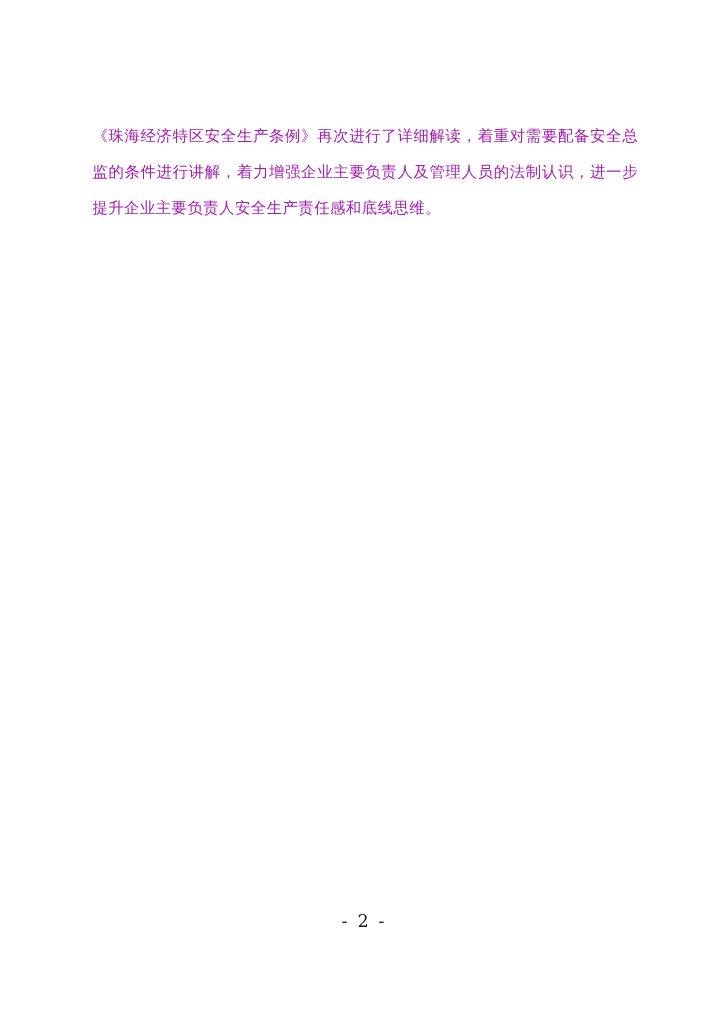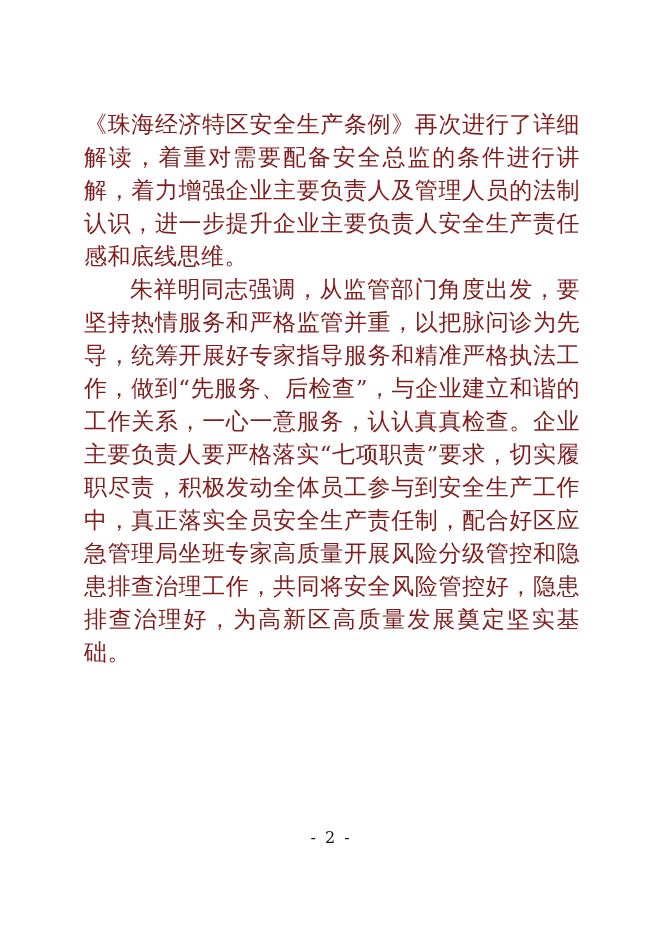--- a/index.html
+++ b/index.html
@@ -23,27 +23,27 @@
     height: 936px;
     background: #ffffff;
   }
   .content {
     position: absolute;
     left: 84px;
     top: 108px;
     width: 496px;
   }
   .para {
-    font-size: 23px;
+    font-size: 14px;
     line-height: 33px;
     letter-spacing: 0.4px;
     text-align: justify;
     text-justify: inter-ideograph;
     margin: 0 0 0 0;
-    color: #7f1d1d;
+    color: #a21caf;
     font-family: "DejaVu Serif", "Liberation Serif", serif;
   }
   .para.indent {
     text-indent: 2em;
   }
   .footer {
     position: absolute;
     left: 0;
     top: 828px;
     width: 662px;
@@ -55,18 +55,17 @@
     letter-spacing: 2px;
     font-family: "DejaVu Serif", "Liberation Serif", serif;
   }
 </style>
 </head>
 <body>
 
 <div class="page">
   <div class="content">
     <p class="para">《珠海经济特区安全生产条例》再次进行了详细解读，着重对需要配备安全总监的条件进行讲解，着力增强企业主要负责人及管理人员的法制认识，进一步提升企业主要负责人安全生产责任感和底线思维。</p>
-    <p class="para indent">朱祥明同志强调，从监管部门角度出发，要坚持热情服务和严格监管并重，以把脉问诊为先导，统筹开展好专家指导服务和精准严格执法工作，做到“先服务、后检查”，与企业建立和谐的工作关系，一心一意服务，认认真真检查。企业主要负责人要严格落实“七项职责”要求，切实履职尽责，积极发动全体员工参与到安全生产工作中，真正落实全员安全生产责任制，配合好区应急管理局坐班专家高质量开展风险分级管控和隐患排查治理工作，共同将安全风险管控好，隐患排查治理好，为高新区高质量发展奠定坚实基础。</p>
   </div>
   <div class="footer">
     <span class="page-number">- 2 -</span>
   </div>
 </div>
 
 </body></html>

